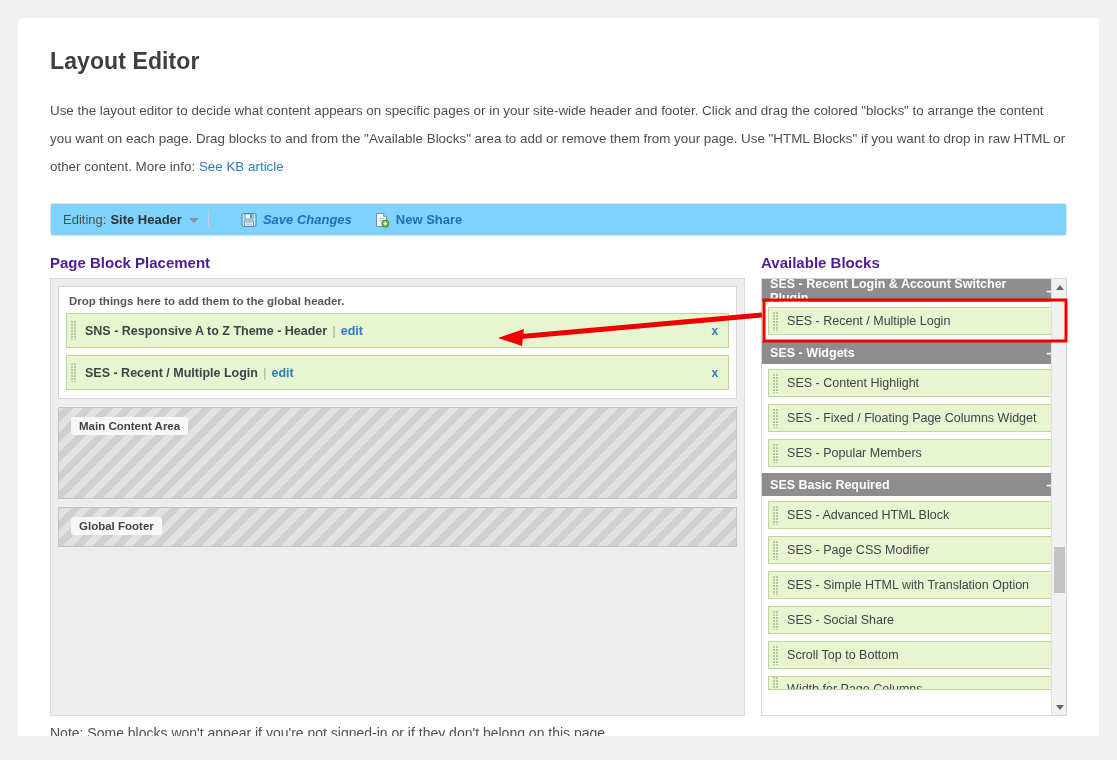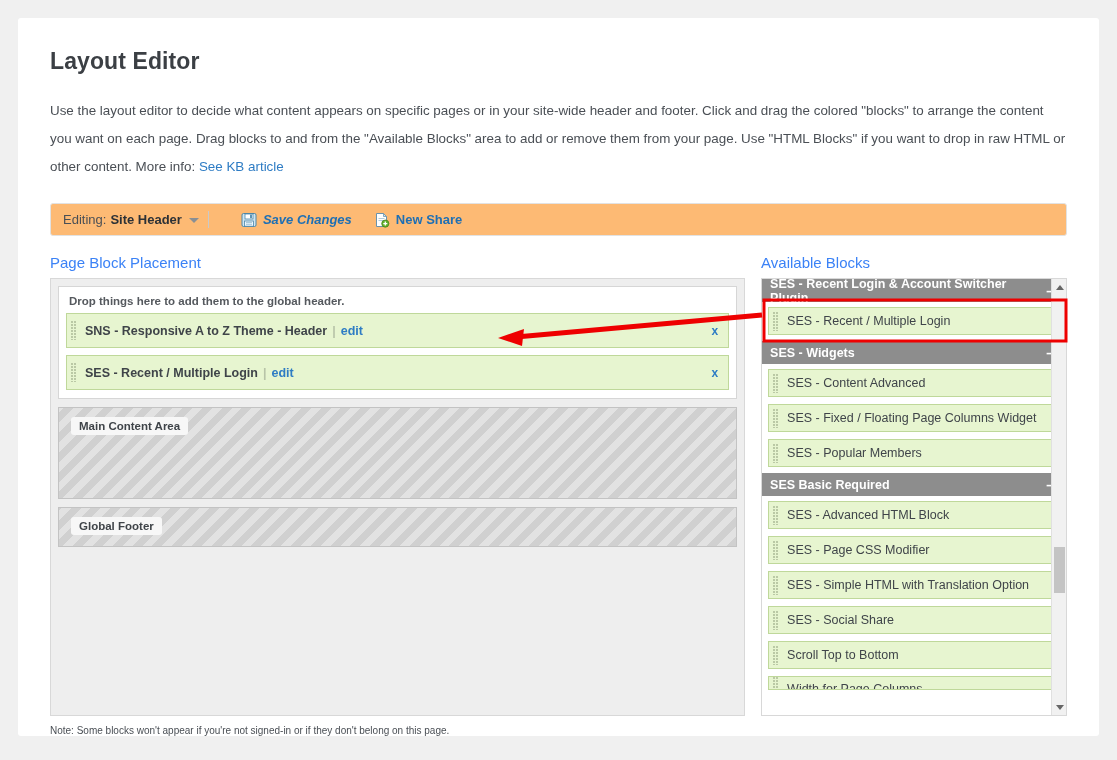--- a/index.html
+++ b/index.html
@@ -37,21 +37,21 @@
     margin: 0 0 22px 0;
     max-width: 1050px;
   }
   p.intro a, a.kb-link {
     color: #2e7cc4;
     text-decoration: none;
   }
 
   
   .toolbar {
-    background: #fdba74;
+    background: #7dd3fc;
     border: 1px solid #e2e2e2;
     border-radius: 3px;
     height: 33px;
     display: flex;
     align-items: center;
     padding: 4px 12px;
     margin-bottom: 18px;
     font-size: 13px;
   }
   .editing-label { color: #4a4f55; }
@@ -82,22 +82,22 @@
   .tb-btn.newpage { font-weight: bold; }
   .tb-btn .ico { margin-right: 6px; display: flex; }
 
   
   .cols { display: flex; gap: 16px; }
   .left-col { width: 718px; }
   .right-col { width: 316px; position: relative; }
 
   .col-head {
     font-size: 15px;
-    font-weight: normal;
-    color: #3b82f6;
+    font-weight: bold;
+    color: #4c1d95;
     margin-bottom: 7px;
   }
 
   .canvas {
     background: #eeeeee;
     border: 1px solid #d8d8d8;
     height: 438px;
     padding: 7px;
     position: relative;
     font-weight: bold;
@@ -159,21 +159,21 @@
     position: absolute;
     left: 12px; top: 9px;
     background: #f7f7f7;
     border-radius: 3px;
     padding: 3px 8px;
     font-size: 11.5px;
     color: #3f4449;
   }
 
   .note {
-    font-size: 10px;
+    font-size: 14px;
     color: #4a4f55;
     margin-top: 9px;
   }
 
   
   .avail-wrap {
     position: relative;
     height: 438px;
     border: 1px solid #d8d8d8;
     background: #fff;
@@ -350,21 +350,21 @@
               </div>
             </div>
 
             <div class="cat-head">
               <span>SES - Widgets</span>
               <span class="cat-minus">–</span>
             </div>
             <div class="cat-items">
               <div class="ablock">
                 <span class="grip"></span>
-                <span class="alabel">SES - Content Advanced</span>
+                <span class="alabel">SES - Content Highlight</span>
               </div>
               <div class="ablock">
                 <span class="grip"></span>
                 <span class="alabel">SES - Fixed / Floating Page Columns Widget</span>
               </div>
               <div class="ablock">
                 <span class="grip"></span>
                 <span class="alabel">SES - Popular Members</span>
               </div>
             </div>

